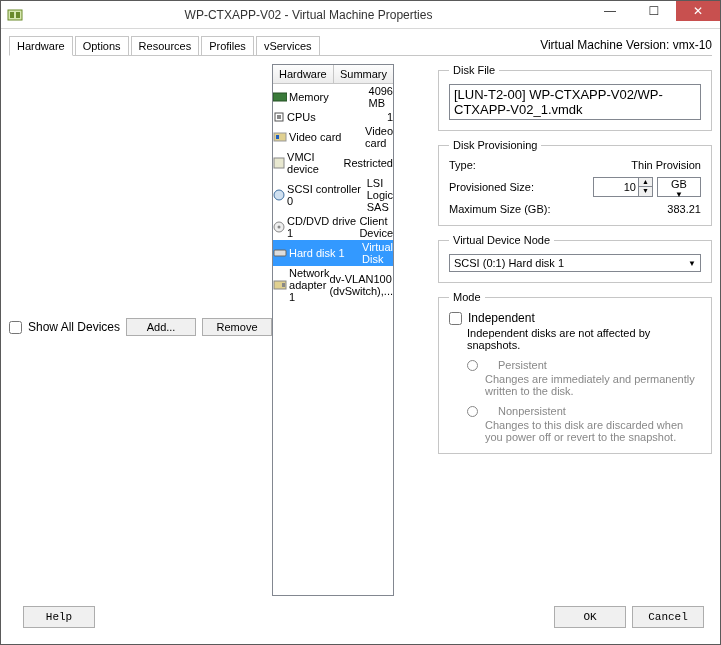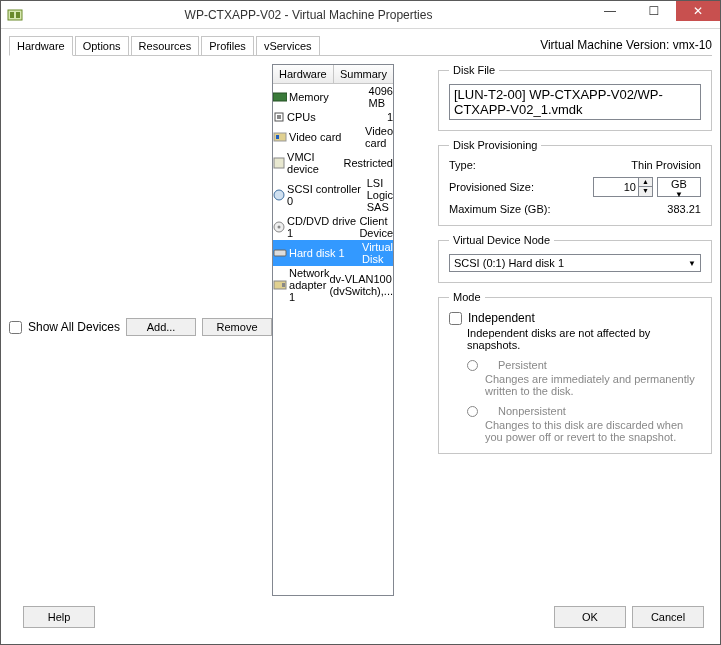--- a/index.html
+++ b/index.html
@@ -44,21 +44,21 @@
 .spin { width: 14px; display: flex; flex-direction: column; border-left: 1px solid #828790; }
 .spin div { height: 9px; font-size: 7px; text-align: center; line-height: 8px; background: #f0f0f0; cursor: pointer; }
 .spin div:first-child { border-bottom: 1px solid #828790; }
 .unit { border: 1px solid #828790; height: 20px; display: flex; align-items: center; padding: 0 4px; margin-left: 4px; background: #fff; width: 44px; justify-content: space-between; flex-direction: column; }
 .dd { border: 1px solid #828790; background: #fff; padding: 2px 4px; display: flex; justify-content: space-between; align-items: center; }
 .modebox .sub { margin-left: 18px; margin-top: 2px; margin-bottom: 8px; color: #000; }
 .modebox .disabled { color: #888; gap: 20px; }
 .radio { display: flex; align-items: center; gap: 6px; margin-left: 18px; margin-top: 6px; }
 .rcircle { width: 11px; height: 11px; border-radius: 50%; border: 1px solid #888; background: #fff; }
 .footer { display: flex; padding: 10px 8px; }
-.footer .btn { width: 72px; padding: 4px 8px; }
+.footer .btn { width: 72px; padding: 4px 8px; font-family: Liberation Mono, monospace; }
 .caret { font-size: 8px; }
 svg { display: block; }
 </style>
 </head>
 <body>
 
 <div class="window">
   <div class="titlebar">
     <span class="icon">
       <svg width="16" height="16">

